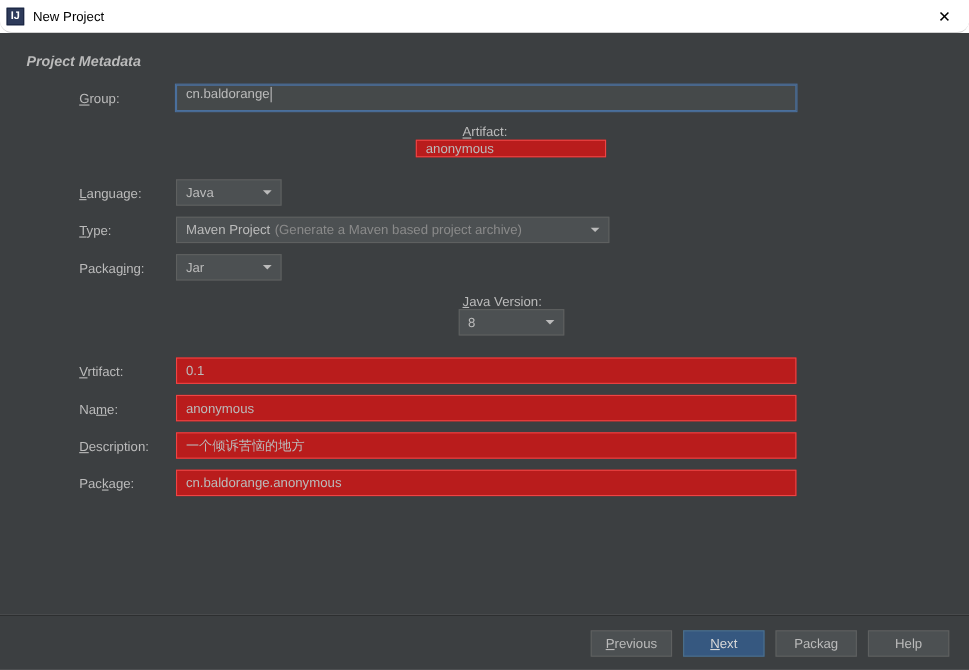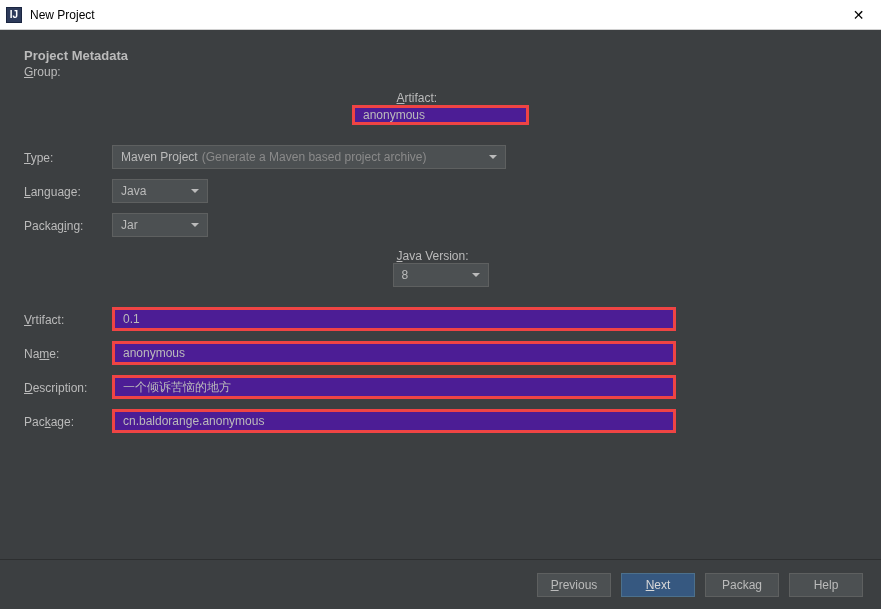--- a/index.html
+++ b/index.html
@@ -21,20 +21,21 @@
   }
   .titlebar {
     height: 30px;
     background: #ffffff;
     display: flex;
     align-items: center;
     padding: 0 0 0 6px;
     color: #000;
     font-size: 12px;
     border-bottom: 1px solid #d0d0d0;
+    border-radius: 11px;
   }
   .titlebar .app-icon {
     width: 16px;
     height: 16px;
     background: #2d3a5a;
     margin-right: 8px;
     display: flex;
     align-items: center;
     justify-content: center;
     color: #fff;
@@ -58,42 +59,43 @@
     flex: 1;
     background: #3c3f41;
     padding: 18px 24px 10px 24px;
     display: flex;
     flex-direction: column;
   }
   .section-title {
     color: #bbbbbb;
     font-weight: bold;
     font-size: 13px;
-    margin-bottom: 0;
-  }
-  .form { flex: 1; }
+    margin-bottom: 14px;
+    font-style: italic;
+  }
+  .form { flex: 1; margin-left: 48px; }
   .row {
     display: flex;
     align-items: center;
     margin-bottom: 10px;
   }
   .row.gap-after { margin-bottom: 20px; flex-direction: column; }
   .label {
     width: 88px;
     color: #bbbbbb;
     font-size: 12px;
     padding-top: 2px;
   }
   .label .ul { text-decoration: underline; }
   .input {
     flex: 1;
     max-width: 564px;
     height: 24px;
-    background: #4c1d95;
-    border: 3px solid #ef4444;
+    background: #b91c1c;
+    border: 1px solid #ef4444;
     color: #bbbbbb;
     padding: 0 8px;
     font-size: 12px;
     font-family: inherit;
     outline: none;
   }
   .input.focused {
     border: 1px solid #4a6f9c;
     box-shadow: 0 0 0 1px #4a6f9c;
     background: #45494a;
@@ -172,45 +174,46 @@
     <div class="close">✕</div>
   </div>
 
   <div class="content">
     <div class="section-title">Project Metadata</div>
 
     <div class="form">
 
       <div class="row">
         <div class="label"><span class="ul">G</span><span>roup:</span></div>
+        <div class="input focused"><span>cn.baldorange</span><span class="caret"></span></div>
       </div>
 
       <div class="row gap-after">
         <div class="label"><span class="ul">A</span><span>rtifact:</span></div>
         <input class="input" value="anonymous" style="">
+      </div>
+
+      <div class="row">
+        <div class="label"><span class="ul">L</span><span>anguage:</span></div>
+        <div class="select narrow">
+          <span>Java</span>
+          <span class="chev"></span>
+        </div>
       </div>
 
       <div class="row">
         <div class="label"><span class="ul">T</span><span>ype:</span></div>
         <div class="select wide">
           <span>Maven Project</span>
           <span class="hint">(Generate a Maven based project archive)</span>
           <span class="chev"></span>
         </div>
       </div>
 
       <div class="row">
-        <div class="label"><span class="ul">L</span><span>anguage:</span></div>
-        <div class="select narrow">
-          <span>Java</span>
-          <span class="chev"></span>
-        </div>
-      </div>
-
-      <div class="row">
         <div class="label"><span>Packag</span><span class="ul">i</span><span>ng:</span></div>
         <div class="select narrow">
           <span>Jar</span>
           <span class="chev"></span>
         </div>
       </div>
 
       <div class="row gap-after">
         <div class="label"><span class="ul">J</span><span>ava Version:</span></div>
         <div class="select narrow">

